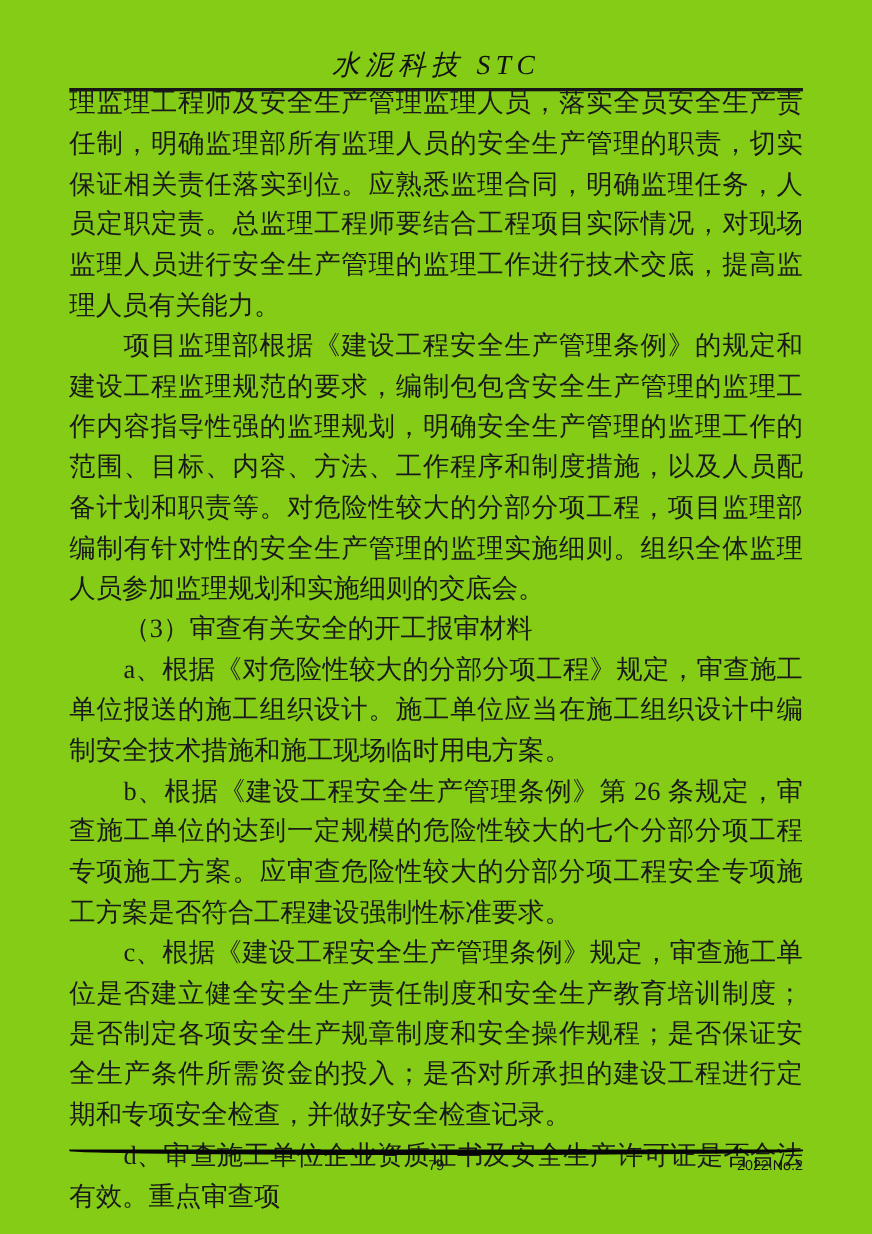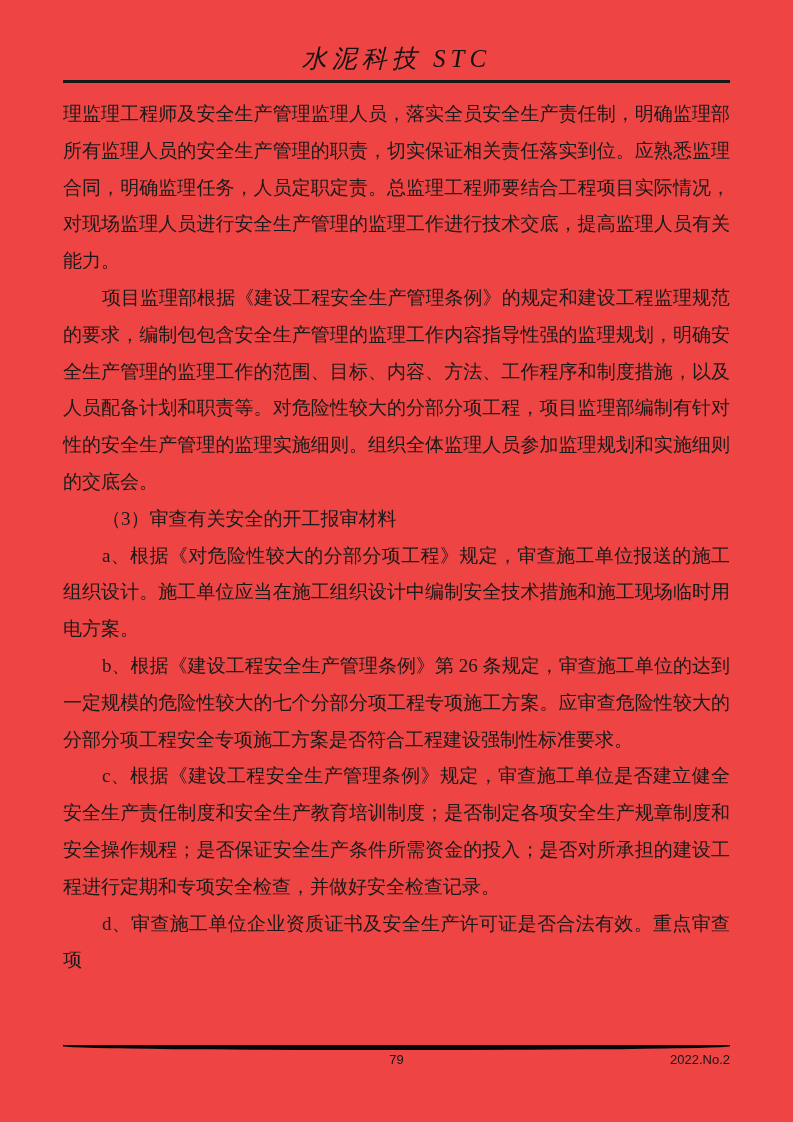--- a/index.html
+++ b/index.html
@@ -1,20 +1,20 @@
 <!DOCTYPE html>
 <html><head>
 <meta charset="utf-8">
 <style>
   html, body { margin: 0; padding: 0; background: #e8e8e8; }
   .page {
     position: relative;
     width: 793px;
     height: 1122px;
-    background: #ef4444;
+    background: #84cc16;
     margin: 0 auto;
     overflow: hidden;
     font-family: "Liberation Serif", serif;
   }
   .page-header {
     position: absolute;
     top: 42px;
     left: 63px;
     width: 667px;
     text-align: center;
@@ -30,24 +30,24 @@
   .header-rule {
     position: absolute;
     top: 80px;
     left: 63px;
     width: 667px;
     height: 2.5px;
     background: #161616;
   }
   .content {
     position: absolute;
-    top: 96px;
+    top: 76px;
     left: 63px;
     width: 667px;
-    font-size: 19px;
+    font-size: 24px;
     line-height: 36.8px;
     color: #1a1a1a;
     text-align: justify;
     text-align-last: left;
   }
   .content p { margin: 0; padding: 0; }
   .content p.indent { text-indent: 2.05em; }
   .footer-rule {
     position: absolute;
     top: 1045px;

